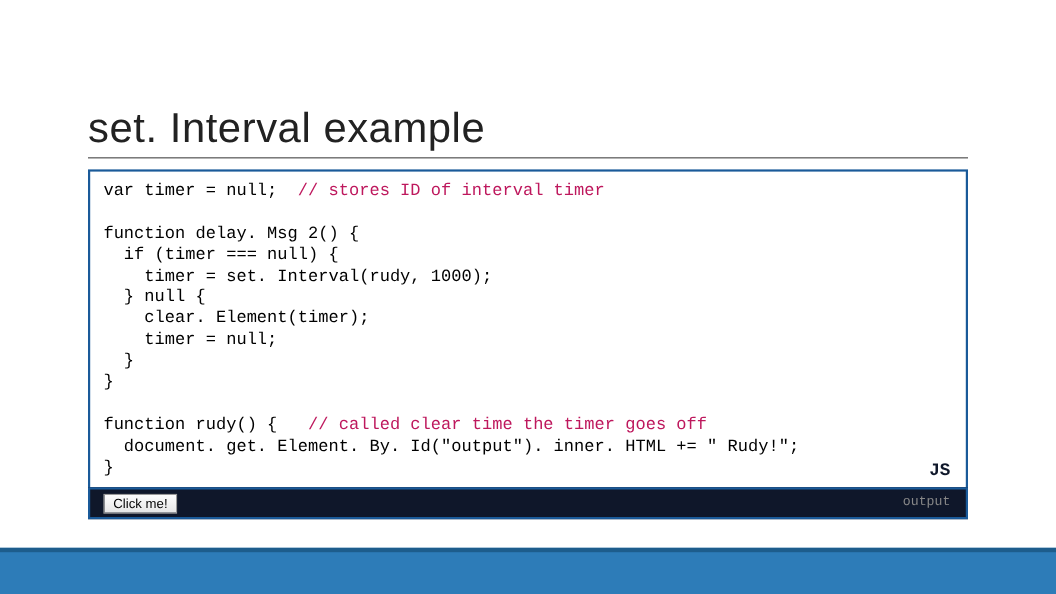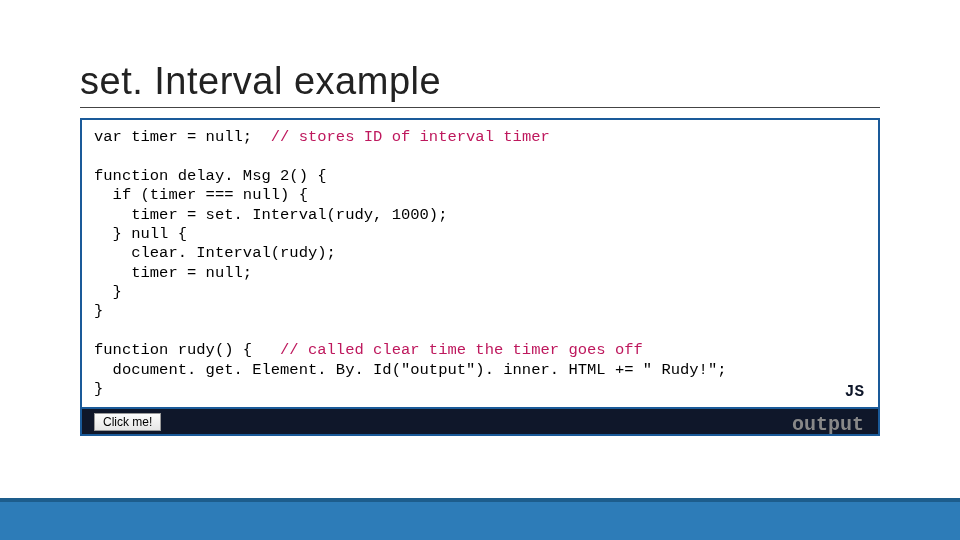--- a/index.html
+++ b/index.html
@@ -7,21 +7,21 @@
     width: 960px;
     height: 540px;
     background: #ffffff;
     font-family: "Segoe UI", Arial, sans-serif;
     position: relative;
     overflow: hidden;
   }
   .slide {
     width: 100%;
     height: 100%;
-    padding: 60px 80px 0 80px;
+    padding: 96px 80px 0 80px;
     position: relative;
   }
   .title {
     font-size: 38px;
     font-weight: 300;
     color: #222;
     letter-spacing: 0.5px;
     border-bottom: 1px solid #444;
     padding-bottom: 4px;
     margin-bottom: 10px;
@@ -66,23 +66,23 @@
     border: 1px solid #9a9a9a;
     padding: 1px 8px;
     color: #000;
     cursor: pointer;
   }
   .label-output {
     position: absolute;
     right: 14px;
     top: 4px;
     font-family: "Courier New", monospace;
-    font-size: 20px;
+    font-size: 12px;
     color: #888;
-    font-weight: bold;
+    font-weight: normal;
     text-align: center;
   }
   .footer-bar {
     position: absolute;
     left: 0;
     right: 0;
     bottom: 0;
     height: 42px;
     background: #2d7cb8;
     border-top: 4px solid #1d5d8c;
@@ -94,21 +94,21 @@
 <div class="slide">
   <h1 class="title">set. Interval example</h1>
 
   <div class="code-box">
 <pre class="code"><span>var timer = null;  </span><span class="green">// stores ID of interval timer</span>
 <span></span>
 <span>function delay. Msg 2() {</span>
 <span>  if (timer === null) {</span>
 <span>    timer = set. Interval(rudy, 1000);</span>
 <span>  } null {</span>
-<span>    clear. Interval(rudy);</span>
+<span>    clear. Element(timer);</span>
 <span>    timer = null;</span>
 <span>  }</span>
 <span>}</span>
 <span></span>
 <span>function rudy() {   </span><span class="green">// called clear time the timer goes off</span>
 <span>  document. get. Element. By. Id("output"). inner. HTML += " Rudy!";</span>
 <span>}</span></pre>
     <div class="label-js">JS</div>
   </div>
 

